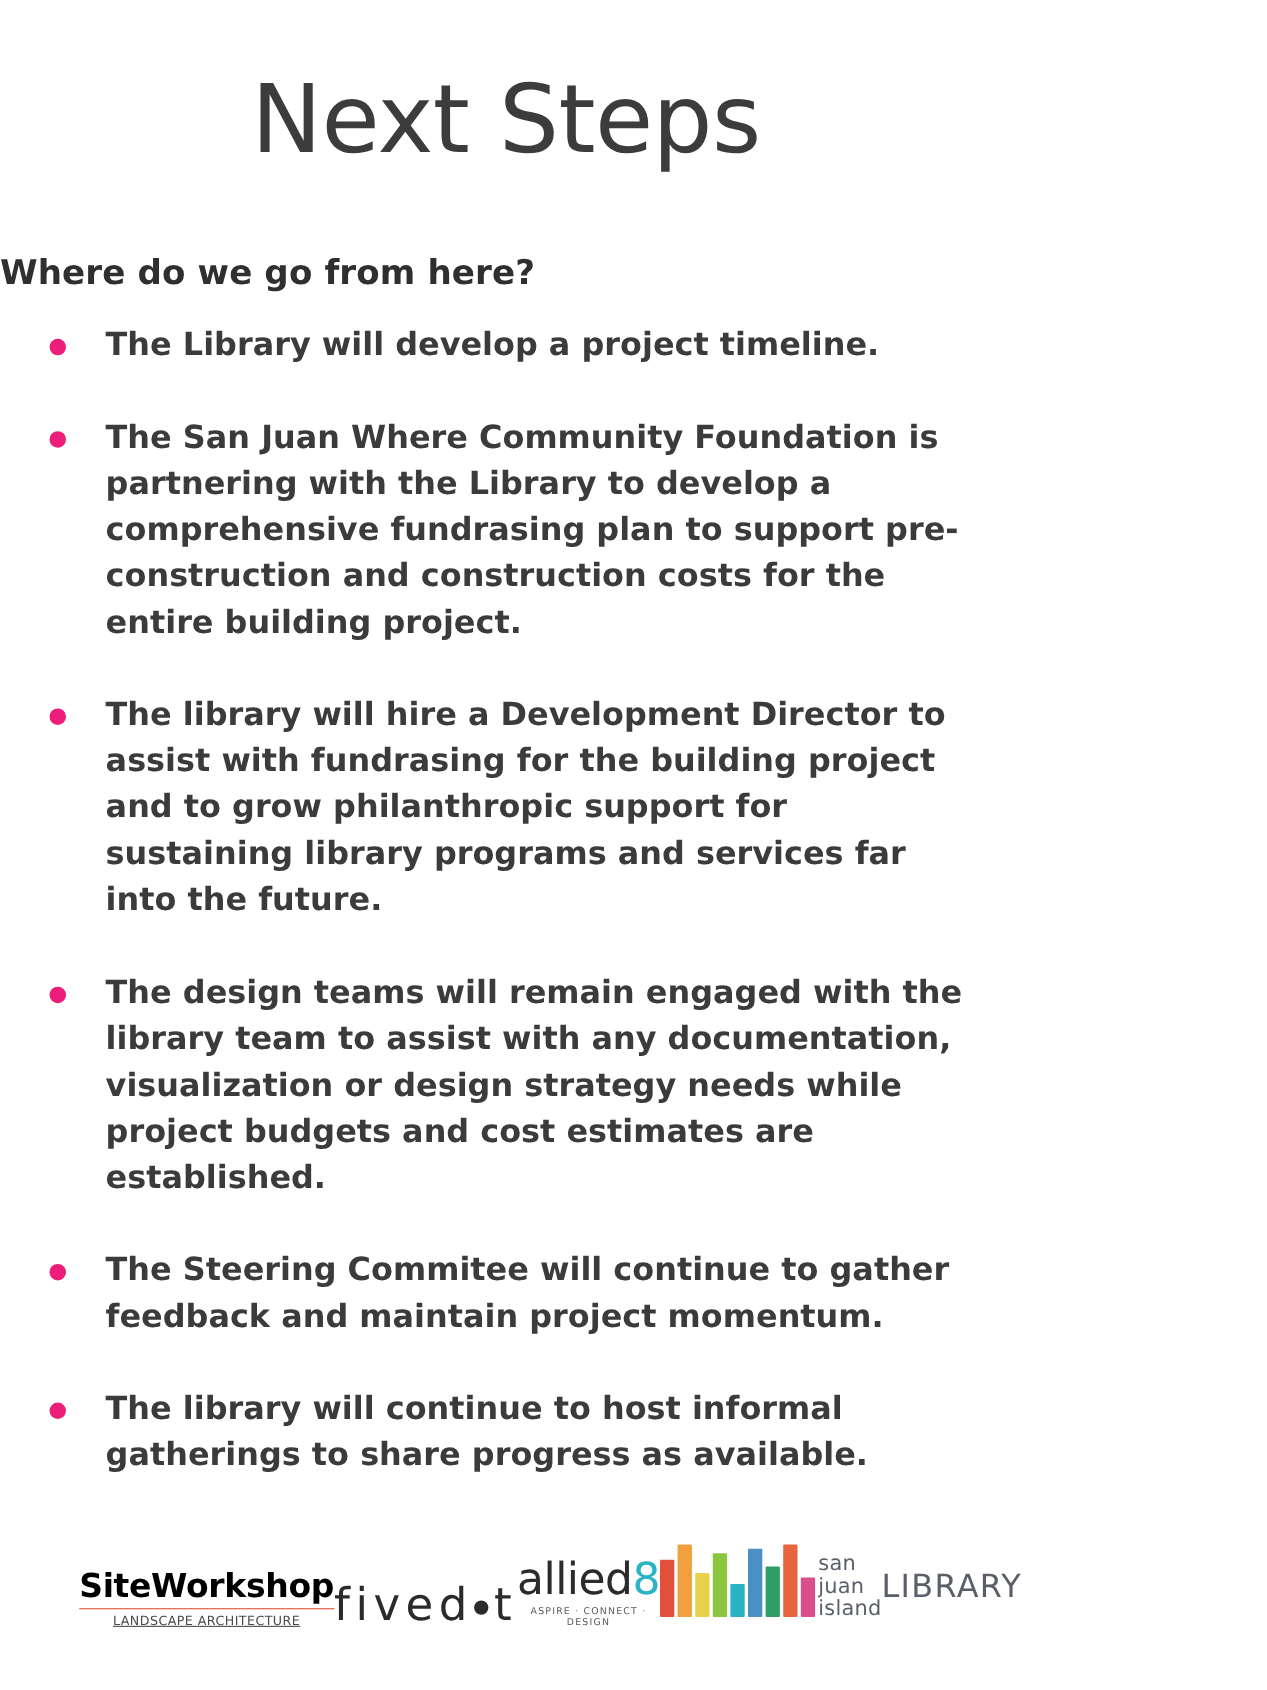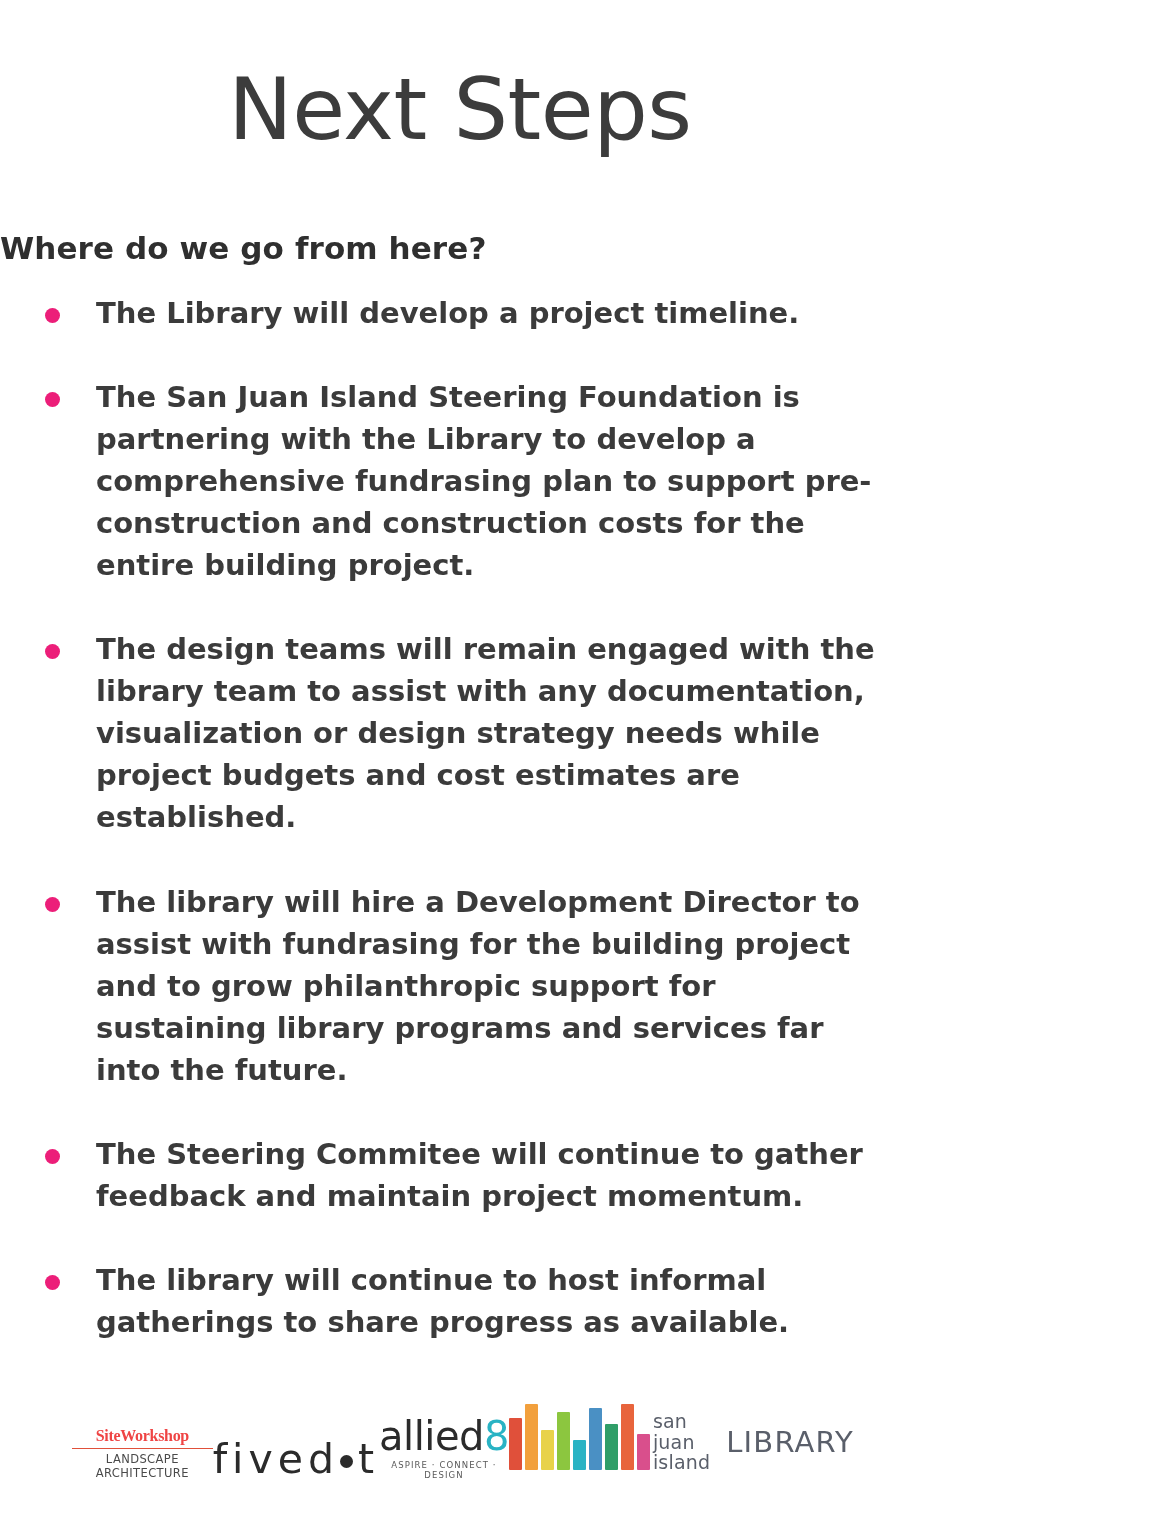--- a/index.html
+++ b/index.html
@@ -79,36 +79,36 @@
     padding: 0 66px 0 72px;
   }
   .logo {
     display: flex;
     flex-direction: column;
     align-items: center;
     justify-content: flex-end;
   }
   
   .sw-main {
-    font-size: 16px;
+    font-size: 30px;
     font-weight: bold;
-    color: #ef4444;
+    color: #000000;
     letter-spacing: -0.3px;
     line-height: 1;
-    font-family: Liberation Serif, serif;
   }
   .sw-sub {
     font-size: 11.5px;
     color: #4a4a4a;
     letter-spacing: 0.4px;
     border-top: 1.5px solid #e0503a;
     margin-top: 4px;
     padding-top: 3px;
     width: 100%;
     text-align: center;
+    text-decoration: underline;
   }
   
   .fd {
     font-size: 41px;
     color: #2b2b2b;
     letter-spacing: 5px;
     display: flex;
     align-items: center;
     line-height: 1;
   }
@@ -178,29 +178,29 @@
 
   <h2 class="subtitle">Where do we go from here?</h2>
 
   <ul class="bullets">
     <li class="bullet">
       <span class="dot"></span>
       <span class="btext">The Library will develop a project timeline.</span>
     </li>
     <li class="bullet">
       <span class="dot"></span>
-      <span class="btext">The San Juan Island Steering Foundation is partnering with the Library to develop a comprehensive fundrasing plan to support pre-construction and construction costs for the entire building project.</span>
+      <span class="btext">The San Juan Where Community Foundation is partnering with the Library to develop a comprehensive fundrasing plan to support pre-construction and construction costs for the entire building project.</span>
+    </li>
+    <li class="bullet">
+      <span class="dot"></span>
+      <span class="btext">The library will hire a Development Director to assist with fundrasing for the building project and to grow philanthropic support for sustaining library programs and services far into the future.</span>
     </li>
     <li class="bullet">
       <span class="dot"></span>
       <span class="btext">The design teams will remain engaged with the library team to assist with any documentation, visualization or design strategy needs while project budgets and cost estimates are established.</span>
-    </li>
-    <li class="bullet">
-      <span class="dot"></span>
-      <span class="btext">The library will hire a Development Director to assist with fundrasing for the building project and to grow philanthropic support for sustaining library programs and services far into the future.</span>
     </li>
     <li class="bullet">
       <span class="dot"></span>
       <span class="btext">The Steering Commitee will continue to gather feedback and maintain project momentum.</span>
     </li>
     <li class="bullet">
       <span class="dot"></span>
       <span class="btext">The library will continue to host informal gatherings to share progress as available.</span>
     </li>
   </ul>

